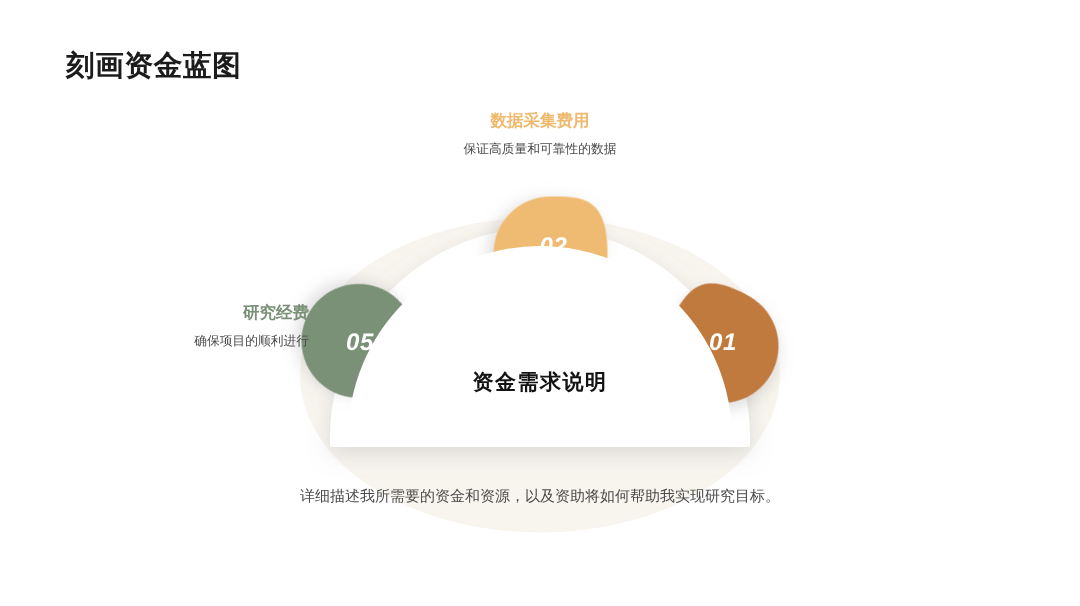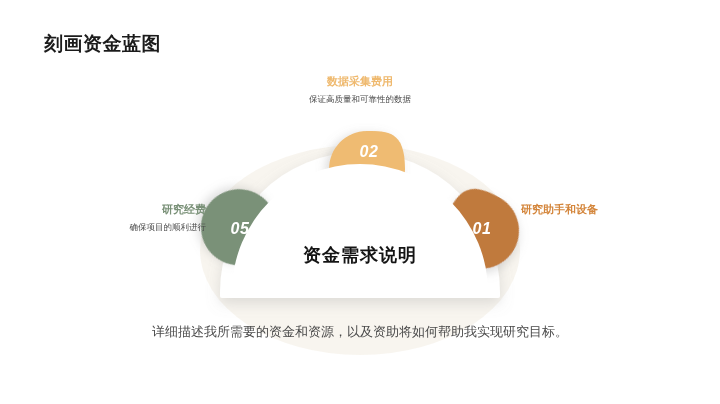--- a/index.html
+++ b/index.html
@@ -45,29 +45,29 @@
     font-size: 16px;
     font-style: italic;
     font-weight: 700;
     color: #ffffff;
     letter-spacing: 0.5px;
     white-space: nowrap;
     transform: translate(-50%, -50%);
     pointer-events: none;
   }
   #petal-num-1 { left: 240px; top: 169px; }
-  #petal-num-2 { left: 369px; top: 92px; }
+  #petal-num-2 { left: 369px; top: 105px; }
   #petal-num-3 { left: 482px; top: 169px; }
 
   
   #center-label {
     position: absolute;
     left: 360px; top: 195px;
     transform: translate(-50%, -50%);
-    font-size: 18px;
+    font-size: 14px;
     font-weight: 700;
     color: #141414;
     letter-spacing: 1px;
     white-space: nowrap;
   }
 
   
   .callout { position: absolute; white-space: nowrap; }
   .callout .c-title {
     font-size: 11px;
@@ -89,21 +89,21 @@
   #callout-2 .c-title { color: #efb96e; }
 
   #callout-3 { left: 521px; top: 142px; text-align: left; }
   #callout-3 .c-title { color: #d4863c; }
 
   
   #footer-note {
     position: absolute;
     left: 360px; top: 325px;
     transform: translateX(-50%);
-    font-size: 13px;
+    font-size: 10px;
     color: #4a4a4a;
     white-space: nowrap;
     line-height: 14px;
   }
 </style>
 </head>
 <body>
 
 <div id="slide">
 
@@ -150,20 +150,19 @@
       <div class="c-title">研究经费</div>
       <div class="c-sub">确保项目的顺利进行</div>
     </div>
 
     <div class="callout" id="callout-2">
       <div class="c-title">数据采集费用</div>
       <div class="c-sub">保证高质量和可靠性的数据</div>
     </div>
 
     <div class="callout" id="callout-3">
-      <div class="c-title">研究助手和设备</div>
     </div>
 
   </div>
 
   <div id="footer-note">详细描述我所需要的资金和资源，以及资助将如何帮助我实现研究目标。</div>
 
 </div>
 
 </body></html>

